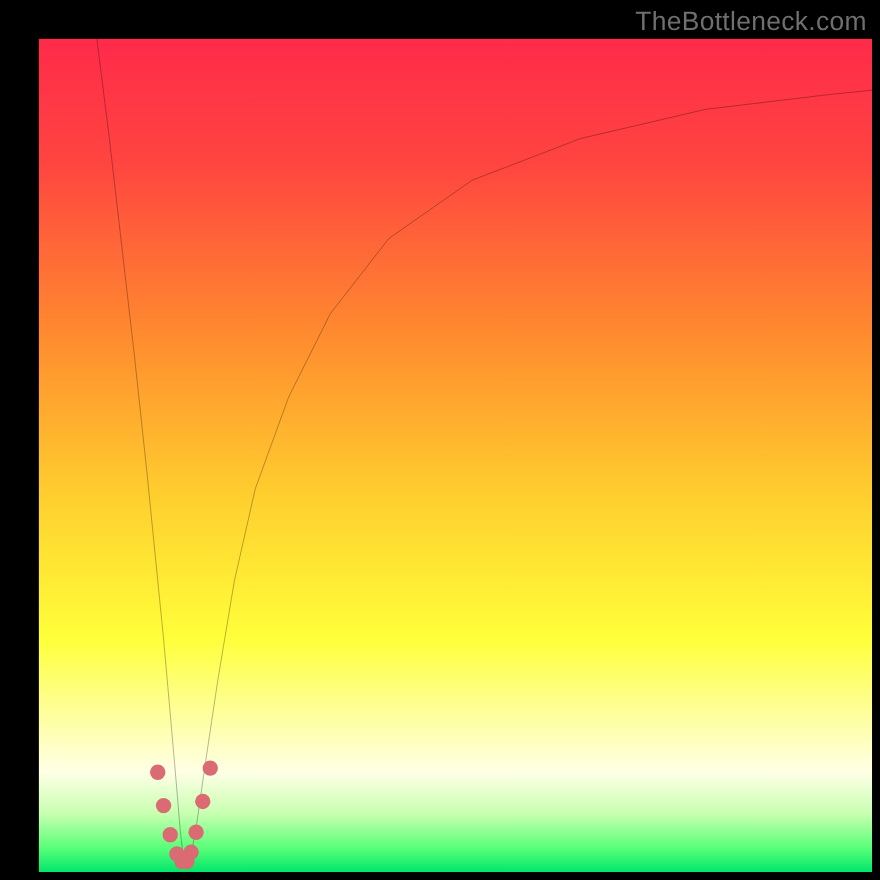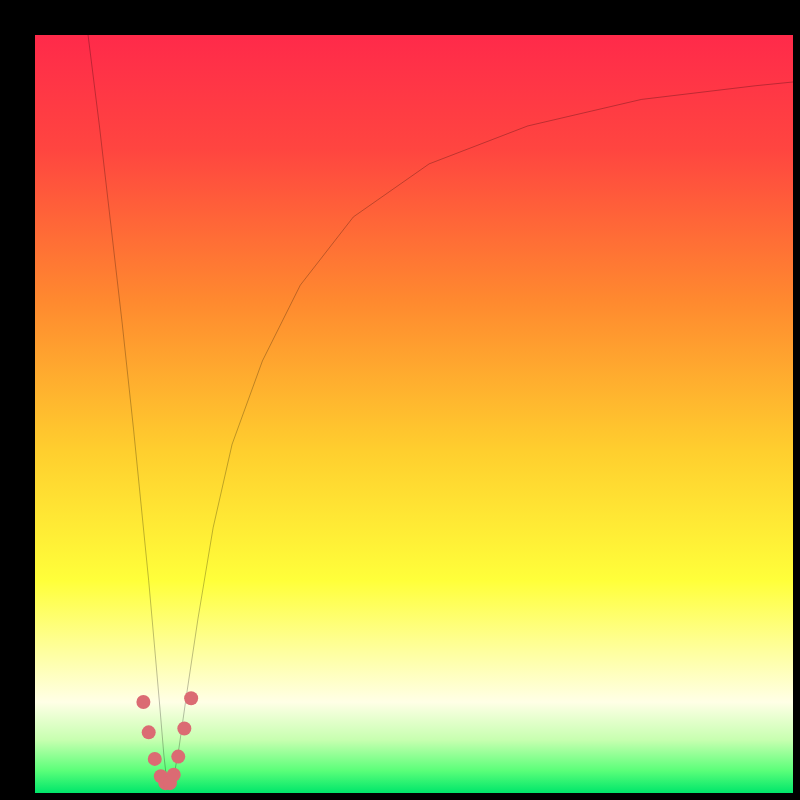--- a/index.html
+++ b/index.html
@@ -86,13 +86,14 @@
           <circle cx="17.2" cy="98.7" r="0.9234828496042217" fill="#db6b73"></circle>
           <circle cx="17.8" cy="98.7" r="0.9234828496042217" fill="#db6b73"></circle>
           <circle cx="18.3" cy="97.6" r="0.9234828496042217" fill="#db6b73"></circle>
           <circle cx="18.9" cy="95.2" r="0.9234828496042217" fill="#db6b73"></circle>
           <circle cx="19.7" cy="91.5" r="0.9234828496042217" fill="#db6b73"></circle>
           <circle cx="20.6" cy="87.5" r="0.9234828496042217" fill="#db6b73"></circle>
         </g>
     </svg>
   </div>
 
+  <div class="watermark">TheBottleneck.com</div>
 </div>
 
 </body></html>

